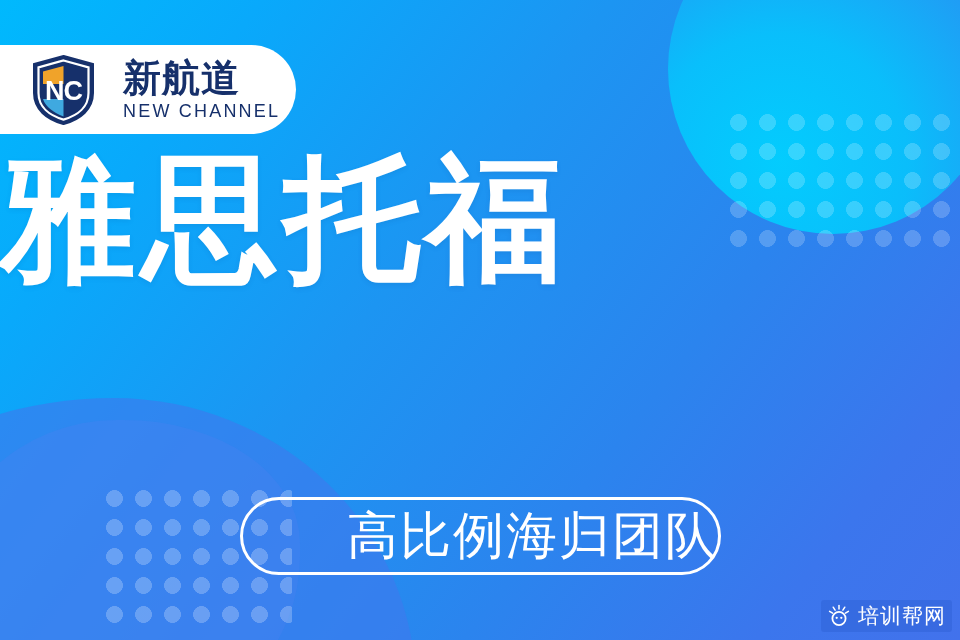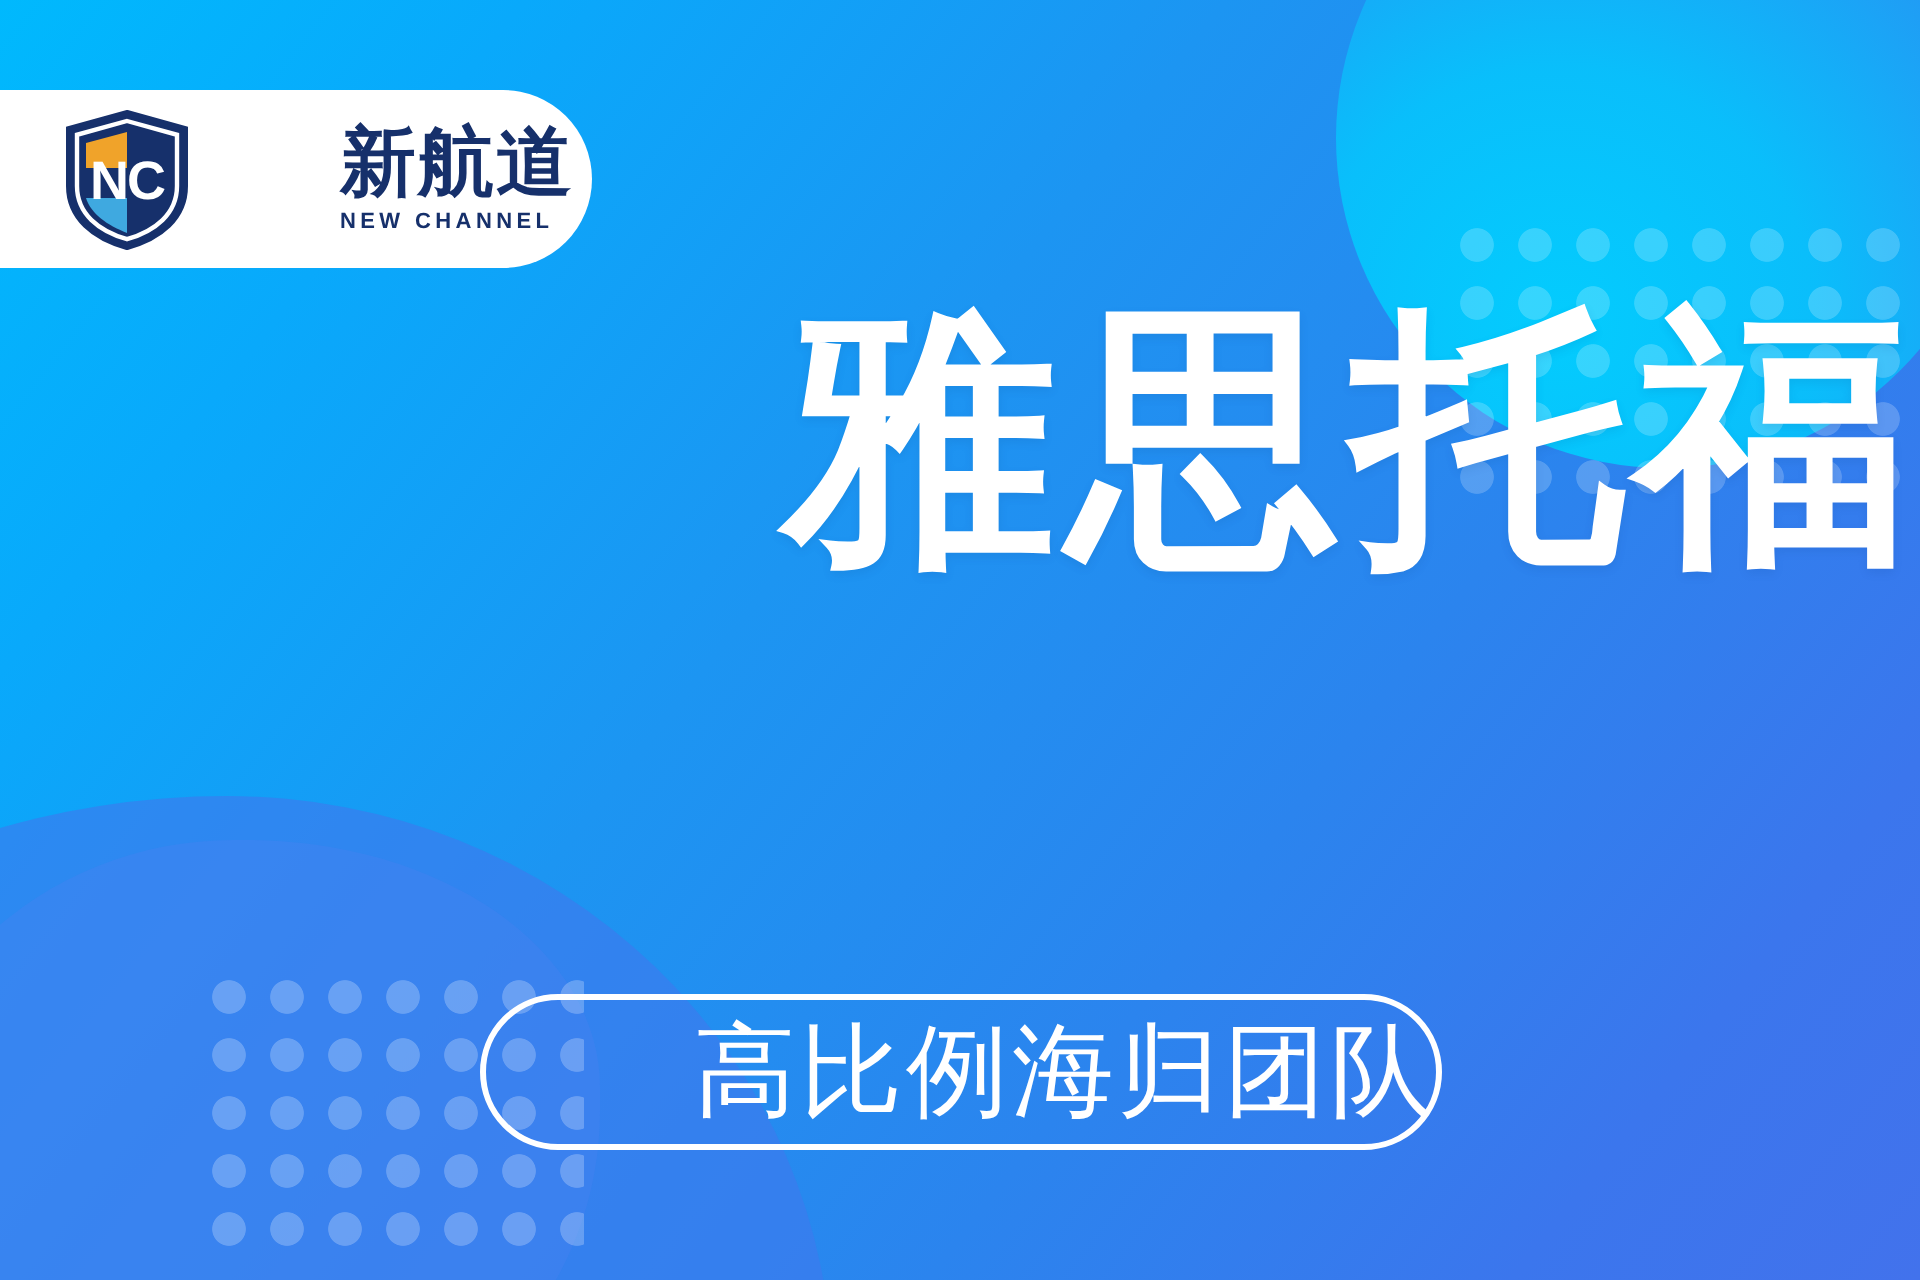--- a/index.html
+++ b/index.html
@@ -106,44 +106,43 @@
     width: 63px;
     height: 70px;
     flex: 0 0 auto;
     margin-right: 8px;
   }
   .logo-text-block {
     display: flex;
     flex-direction: column;
     justify-content: space-between;
     line-height: 1;
-    margin-left: 47px;
   }
   .logo-cn {
     font-size: 38px;
     font-weight: bold;
     color: #16306b;
     letter-spacing: 1px;
     font-family: "Liberation Sans", "DejaVu Sans", sans-serif;
   }
   .logo-en {
-    font-size: 11px;
-    font-weight: bold;
+    font-size: 18px;
+    font-weight: normal;
     color: #16306b;
     letter-spacing: 2.2px;
     margin-top: 5px;
   }
 
   
   #headline {
     position: absolute;
     left: 0;
     top: 146px;
     width: 960px;
-    text-align: right;
+    text-align: left;
   }
   .headline-line {
     color: #ffffff;
     font-weight: bold;
     font-size: 136px;
     line-height: 146px;
     letter-spacing: 6px;
     font-family: "Liberation Sans", "DejaVu Sans", sans-serif;
     white-space: nowrap;
     text-shadow: 0 2px 5px rgba(12,60,130,0.10);
@@ -224,14 +223,29 @@
   </div>
 
   <div id="headline">
     <div class="headline-line">雅思托福</div>
   </div>
 
   <div id="subtitle-pill">
     <span class="subtitle-text">高比例海归团队</span>
   </div>
 
+  <div id="watermark">
+    <svg class="wm-icon" viewBox="0 0 24 24">
+      <g stroke="#ffffff" stroke-width="1.5" stroke-linecap="round">
+        <line x1="12" y1="1.5" x2="12" y2="5"></line>
+        <line x1="6.2" y1="3.2" x2="8.1" y2="6.2"></line>
+        <line x1="17.8" y1="3.2" x2="15.9" y2="6.2"></line>
+        <line x1="2.6" y1="7.4" x2="5.6" y2="9.2"></line>
+        <line x1="21.4" y1="7.4" x2="18.4" y2="9.2"></line>
+      </g>
+      <circle cx="12" cy="14.5" r="6.6" fill="none" stroke="#ffffff" stroke-width="1.8"></circle>
+      <circle cx="9.7" cy="13.8" r="1.15" fill="#ffffff"></circle>
+      <circle cx="14.3" cy="13.8" r="1.15" fill="#ffffff"></circle>
+    </svg>
+    <span class="wm-text">培训帮网</span>
+  </div>
 
 </div>
 
 </body></html>

